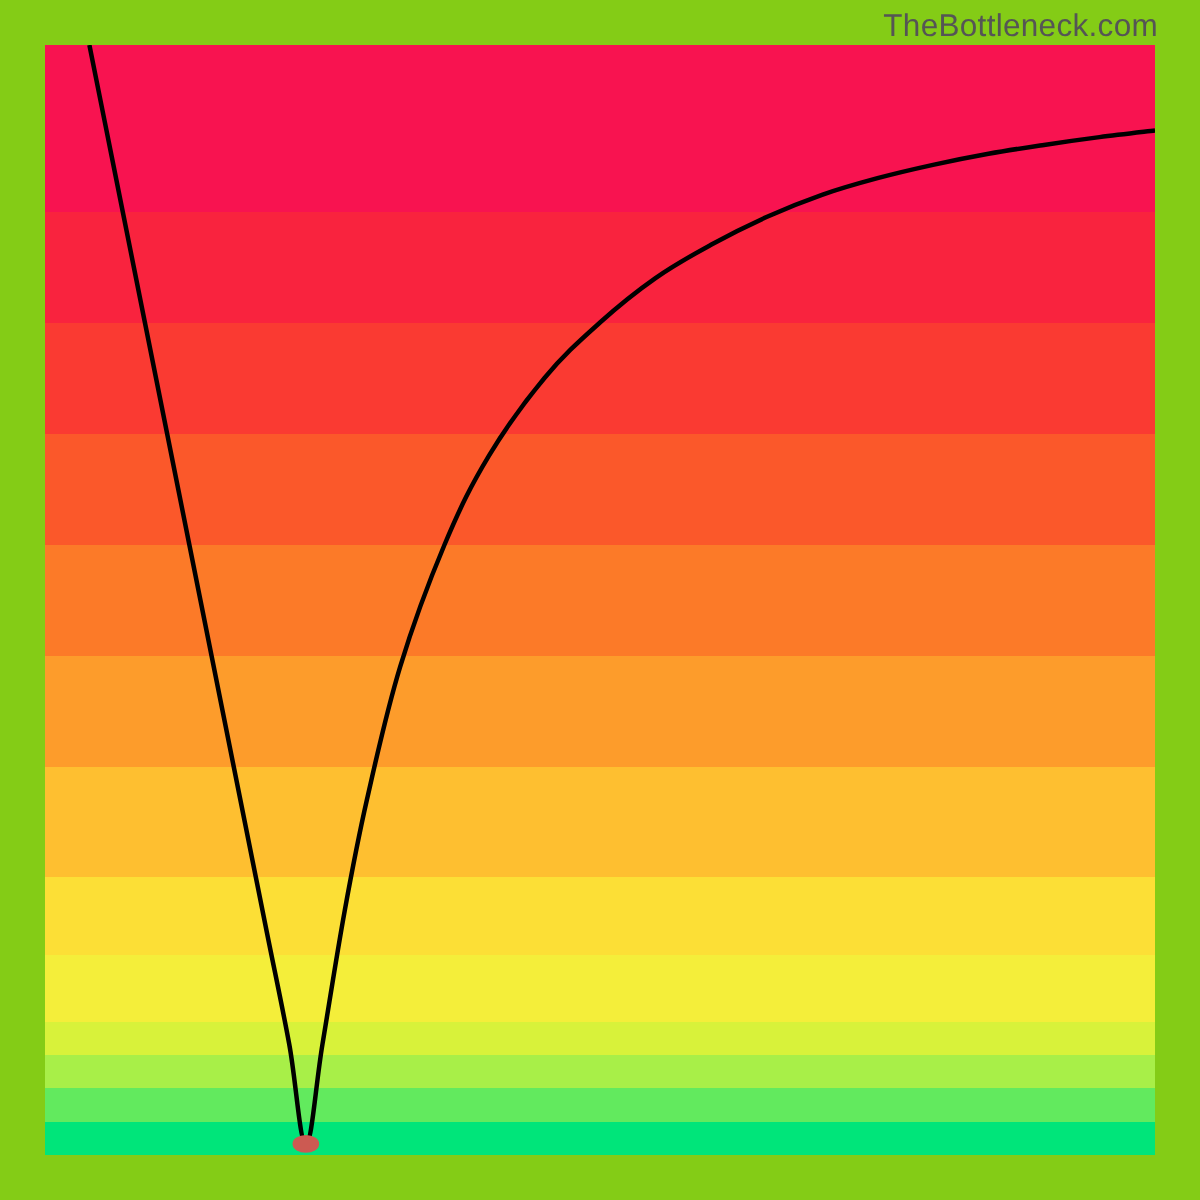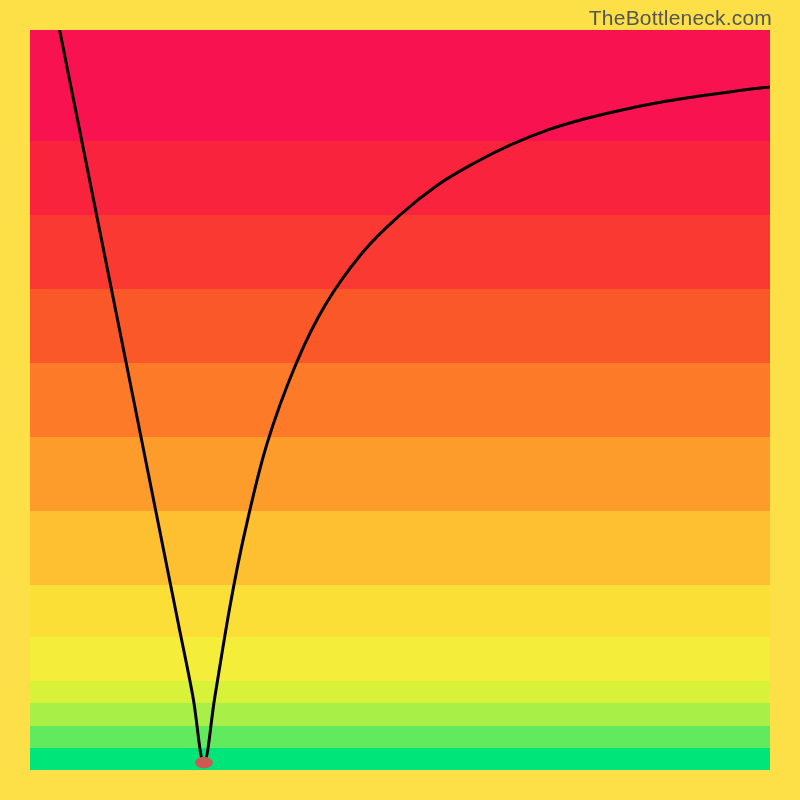--- a/index.html
+++ b/index.html
@@ -9,21 +9,21 @@
     height: 800px;
     overflow: hidden;
     background: #000;
     font-family: Arial, Helvetica, sans-serif;
   }
   .frame {
     position: absolute;
     top: 0; left: 0;
     width: 800px;
     height: 800px;
-    background: #fde047;
+    background: #84cc16;
   }
   .plot-area {
     position: absolute;
     top: 30px;
     left: 30px;
     width: 740px;
     height: 740px;
     overflow: hidden;
   }
   .plot-area svg {

